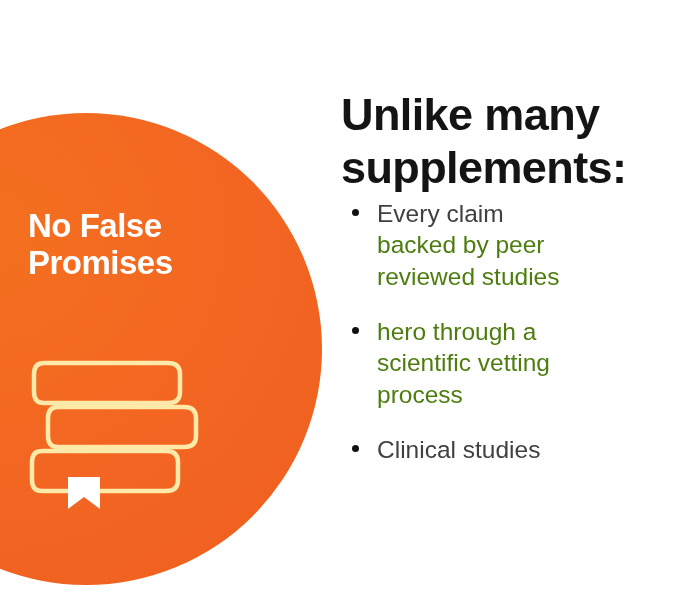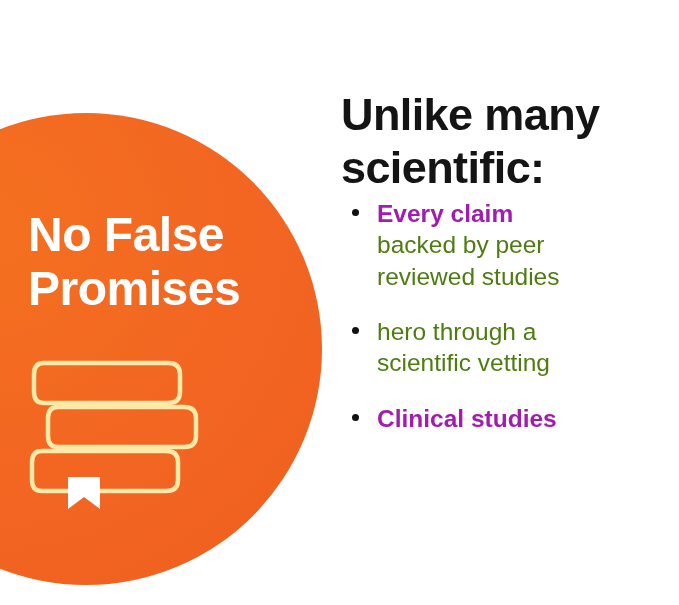--- a/index.html
+++ b/index.html
@@ -42,21 +42,21 @@
     border-radius: 50%;
     background: radial-gradient(circle at 30% 25%, #F4701F 0%, #F26522 55%, #EF5F1D 100%);
   }
 
   .badge-title {
     position: absolute;
     left: 28px;
     top: 208px;
     width: 300px;
     color: #ffffff;
-    font-size: 48px;
+    font-size: 33px;
     font-weight: bold;
     line-height: 1.12;
     letter-spacing: -0.5px;
   }
   .badge-title .line { display: block; white-space: nowrap; }
 
   .books-icon {
     position: absolute;
     left: 28px;
     top: 357px;
@@ -109,22 +109,22 @@
     position: absolute;
     left: 8px;
     top: 11px;
     width: 7px;
     height: 7px;
     border-radius: 50%;
     background: #111111;
   }
 
   .bullet-lead {
-    color: #a21caf;
-    font-weight: bold;
+    color: #404040;
+    font-weight: normal;
     display: block;
     white-space: nowrap;
   }
 
   .bullet-rest {
     color: #4d7c0f;
     font-weight: normal;
     display: block;
   }
   .bullet-rest .line { display: block; white-space: nowrap; }
@@ -154,39 +154,40 @@
 
         <path d="M40 120 H72 V152 L56 140 L40 152 Z" fill="#FFFFFF"></path>
       </svg>
     </div>
   </div>
 
   <div class="copy-panel">
 
     <h1 class="copy-heading">
       <span class="line">Unlike many</span>
-      <span class="line">scientific:</span>
+      <span class="line">supplements:</span>
     </h1>
 
     <ul class="bullet-list">
 
       <li class="bullet-item">
         <span class="bullet-dot"></span>
         <span class="bullet-lead">Every claim</span>
         <span class="bullet-rest">
           <span class="line">backed by peer</span>
           <span class="line">reviewed studies</span>
         </span>
       </li>
 
       <li class="bullet-item">
         <span class="bullet-dot"></span>
         <span class="bullet-rest">
           <span class="line">hero through a</span>
           <span class="line">scientific vetting</span>
+          <span class="line">process</span>
         </span>
       </li>
 
       <li class="bullet-item">
         <span class="bullet-dot"></span>
         <span class="bullet-lead">Clinical studies</span>
         <span class="bullet-rest">
         </span>
       </li>
 

